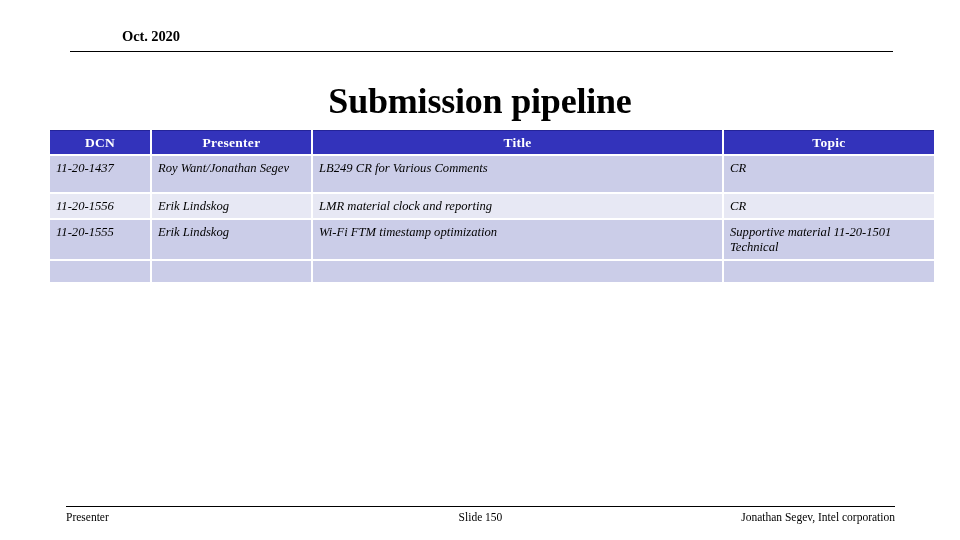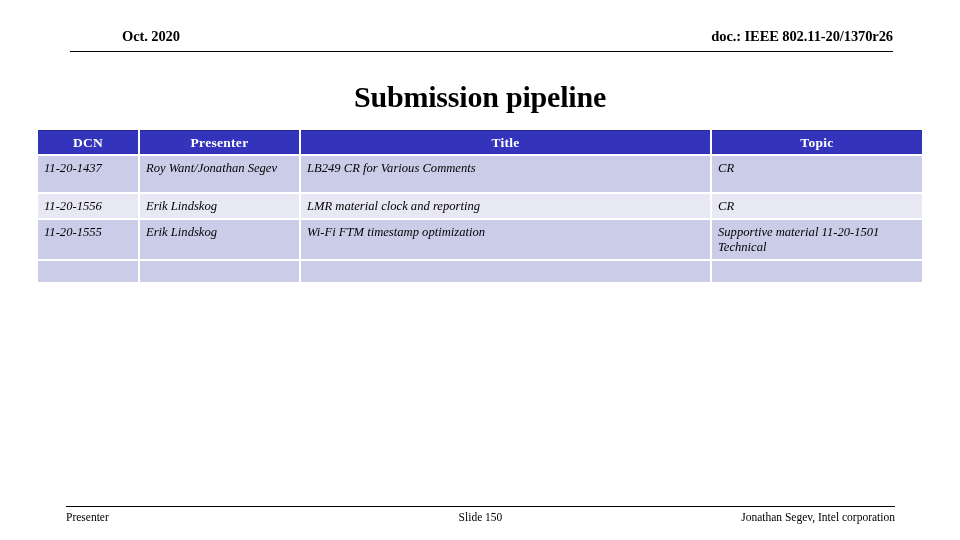--- a/index.html
+++ b/index.html
@@ -52,30 +52,30 @@
     letter-spacing: -0.1px;
   }
 
   
   .slide-title {
     position: absolute;
     left: 0;
     top: 80px;
     width: 960px;
     text-align: center;
-    font-size: 30px;
+    font-size: 36px;
     font-weight: bold;
     color: #000000;
     letter-spacing: -0.2px;
   }
 
   
   .pipeline-table {
     position: absolute;
-    left: 36px;
+    left: 48px;
     top: 128px;
     width: 888px;
     border-collapse: separate;
     border-spacing: 2px 2px;
     table-layout: fixed;
     background: #ffffff;
   }
   .pipeline-table th,
   .pipeline-table td {
     padding: 0;
@@ -150,21 +150,20 @@
     font-size: 11.5px;
     color: #000000;
     white-space: nowrap;
   }
 </style>
 </head>
 <body>
 
 <div class="slide-header">
   <div class="hdr-left">Oct. 2020</div>
-  <div class="hdr-right">doc.: IEEE 802.11-20/1370r26</div>
   <div class="rule"></div>
 </div>
 
 <div class="slide-title">Submission pipeline</div>
 
 <table class="pipeline-table">
   <colgroup>
     <col class="col-dcn">
     <col class="col-pres">
     <col class="col-title">

